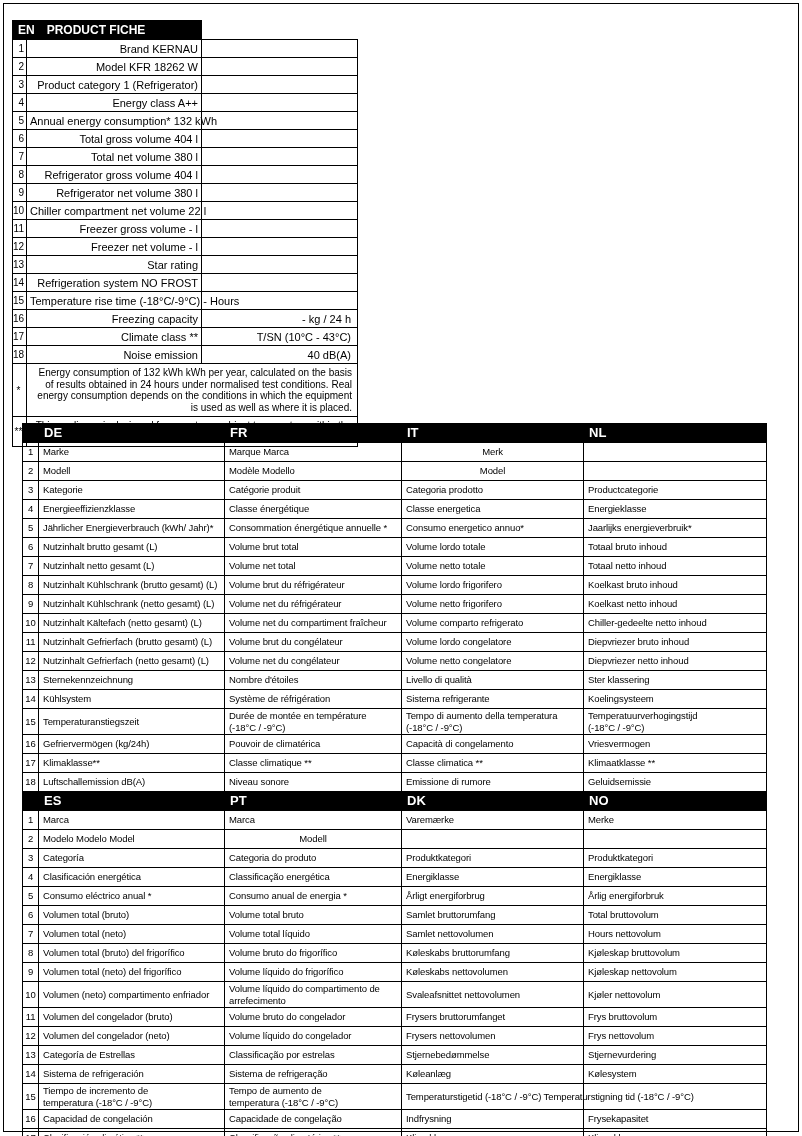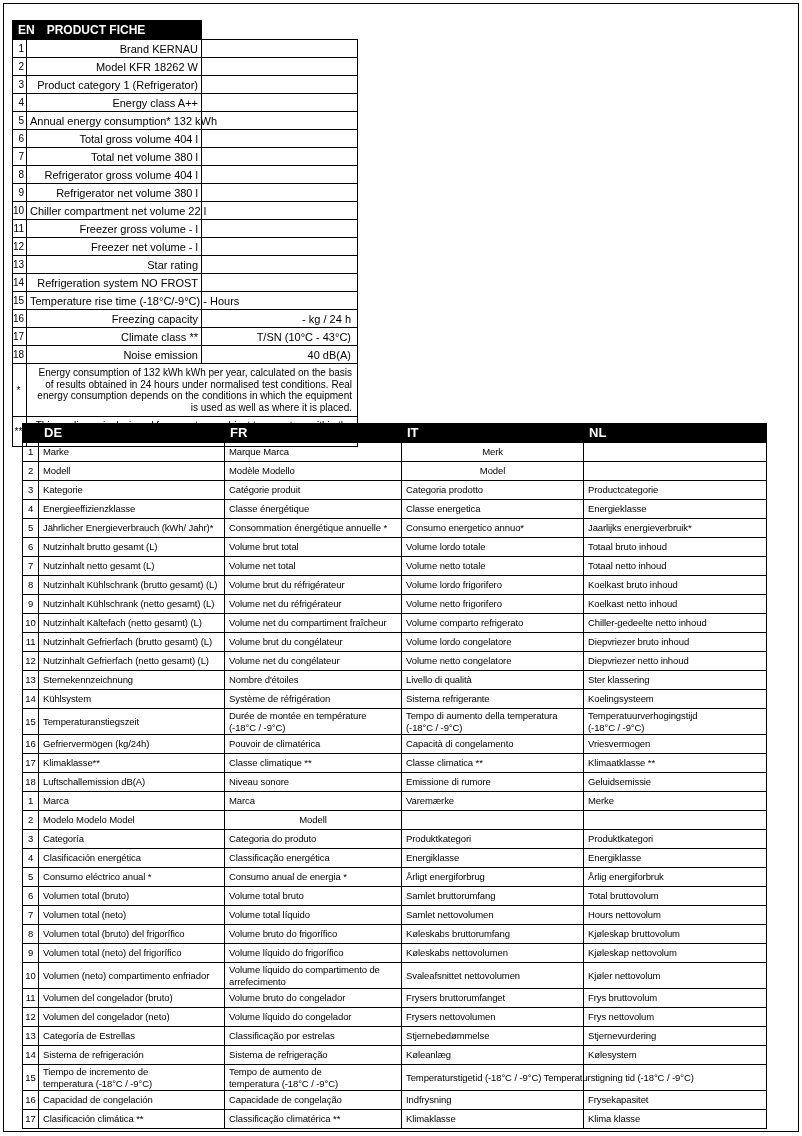--- a/index.html
+++ b/index.html
@@ -290,20 +290,27 @@
         <td>Classe climatica **</td>
         <td>Klimaatklasse **</td>
       </tr>
       <tr>
         <td class="num">18</td>
         <td>Luftschallemission dB(A)</td>
         <td>Niveau sonore</td>
         <td>Emissione di rumore</td>
         <td>Geluidsemissie</td>
       </tr>
+      <tr class="lang-header">
+        <td class="num"></td>
+        <td class="lang-code">ES</td>
+        <td class="lang-code">PT</td>
+        <td class="lang-code">DK</td>
+        <td class="lang-code">NO</td>
+      </tr>
       <tr>
         <td class="num">1</td>
         <td>Marca</td>
         <td>Marca</td>
         <td>Varemærke</td>
         <td>Merke</td>
       </tr>
       <tr>
         <td class="num">2</td>
         <td>Modelo Modelo Model</td>

